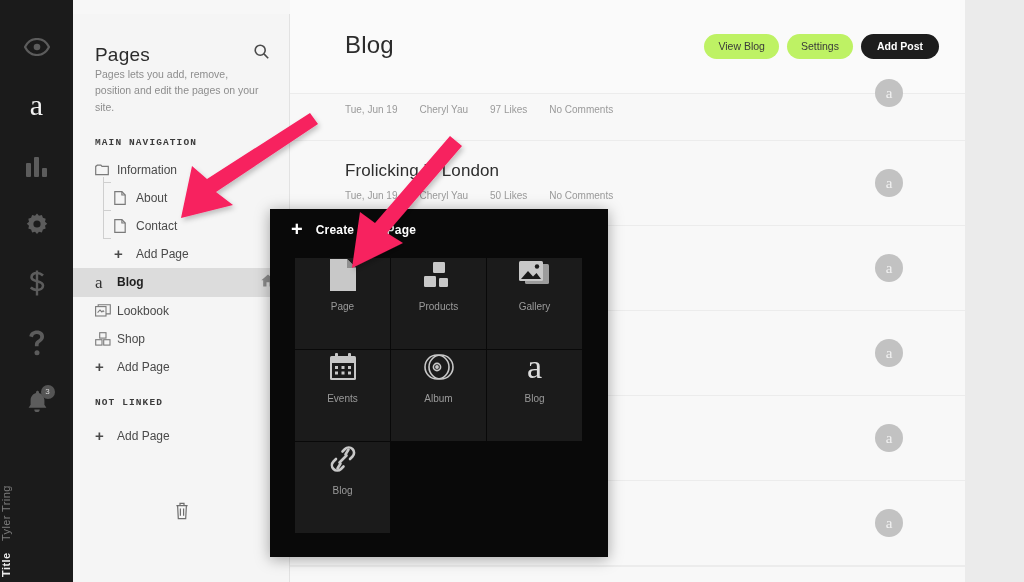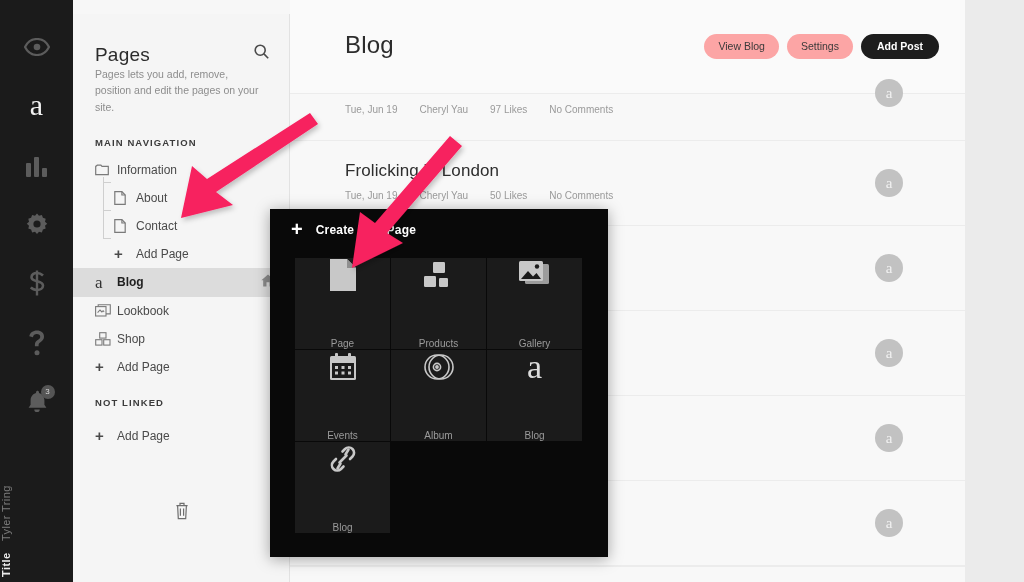--- a/index.html
+++ b/index.html
@@ -106,20 +106,21 @@
     line-height: 1.55;
     color: #8d8d8d;
     width: 165px;
   }
   .section-label {
     margin: 22px 0 8px 22px;
     font-size: 9.5px;
     font-weight: bold;
     letter-spacing: 1.1px;
     color: #3b3b3b;
+    font-family: Liberation Mono, monospace;
   }
   .nav-row {
     position: relative;
     height: 27px;
     display: flex;
     align-items: center;
     padding-left: 22px;
     font-size: 12px;
     color: #4a4a4a;
     box-sizing: border-box;
@@ -219,21 +220,21 @@
     gap: 8px;
     align-items: center;
   }
   .btn {
     border-radius: 14px;
     padding: 0 14px;
     height: 25px;
     line-height: 25px;
     font-size: 10.5px;
     color: #3a3a3a;
-    background: #fca5a5;
+    background: #bef264;
     white-space: nowrap;
     cursor: pointer;
   }
   .btn.dark {
     background: #1d1d1d;
     color: #ffffff;
     font-weight: bold;
     padding: 0 16px;
   }
   .post {
@@ -315,21 +316,21 @@
     display: grid;
     grid-template-columns: repeat(3, 95px);
     grid-template-rows: repeat(3, 91px);
     gap: 1px;
   }
   .tile {
     background: #1b1b1b;
     display: flex;
     flex-direction: column;
     align-items: center;
-    justify-content: space-between;
+    justify-content: flex-start;
     gap: 9px;
     cursor: pointer;
   }
   .tile.empty { background: transparent; cursor: default; }
   .tile-icon {
     color: #c8c8c8;
     height: 34px;
     display: flex;
     align-items: center;
     justify-content: center;

